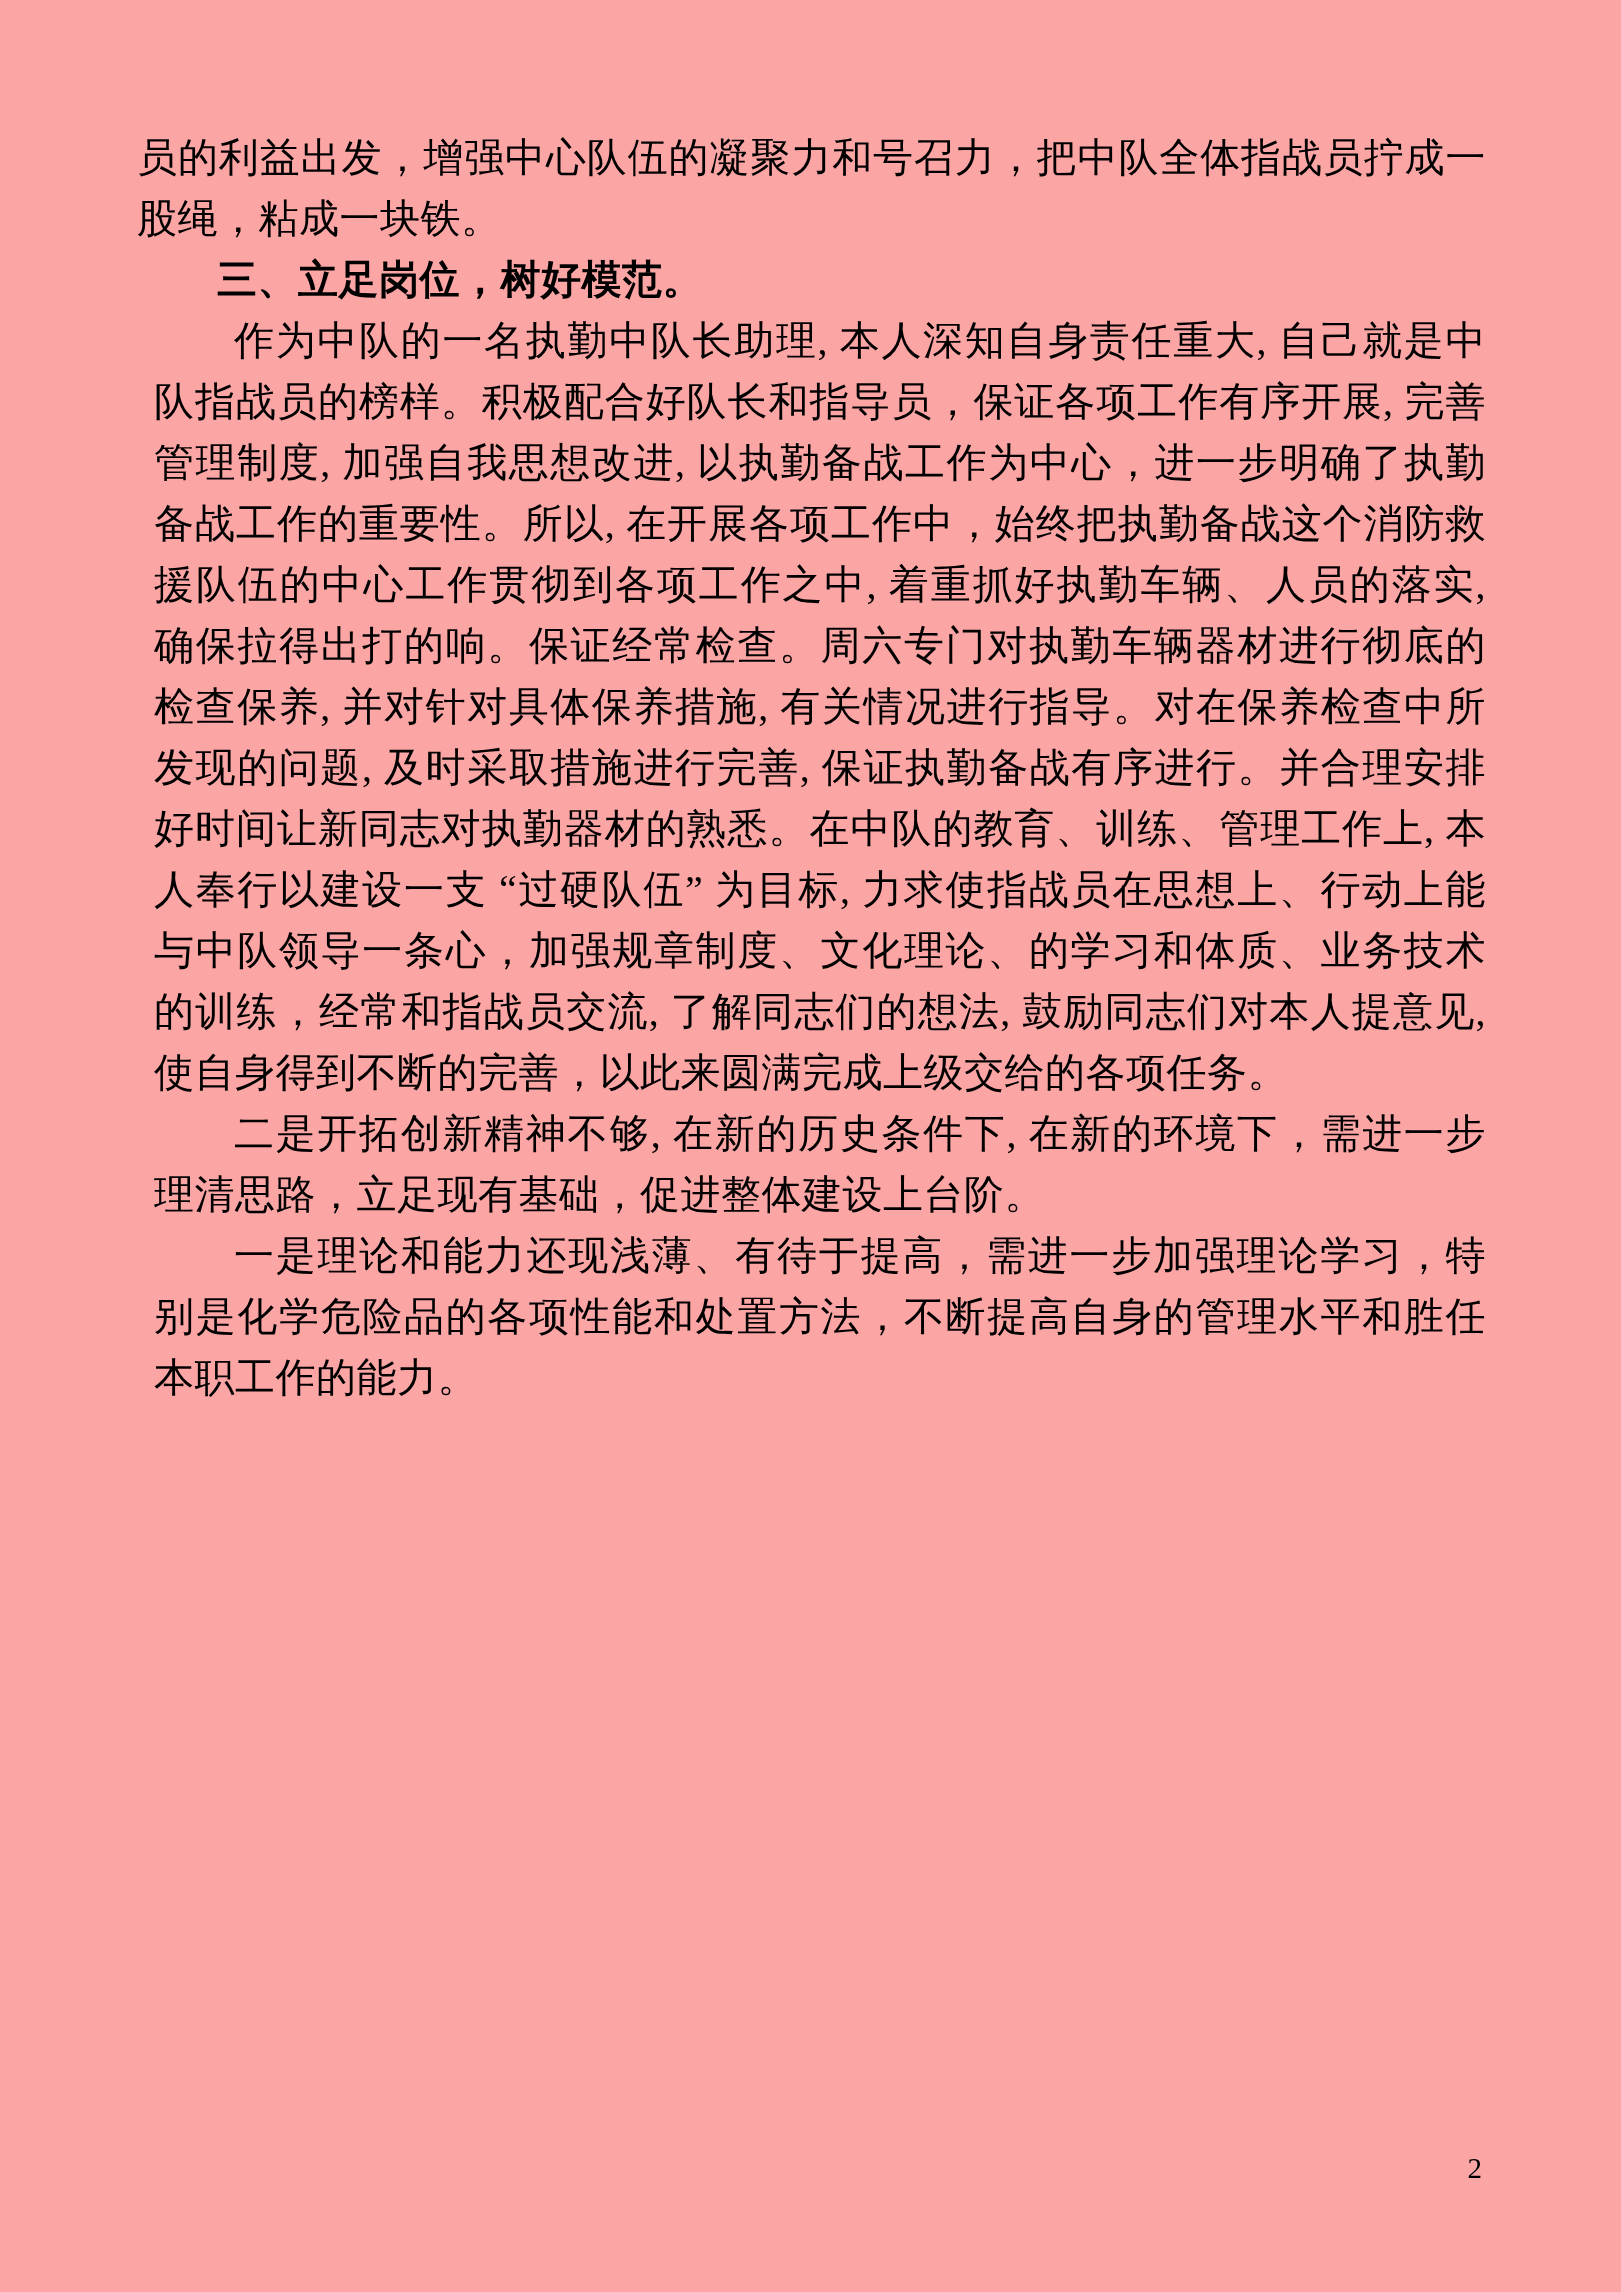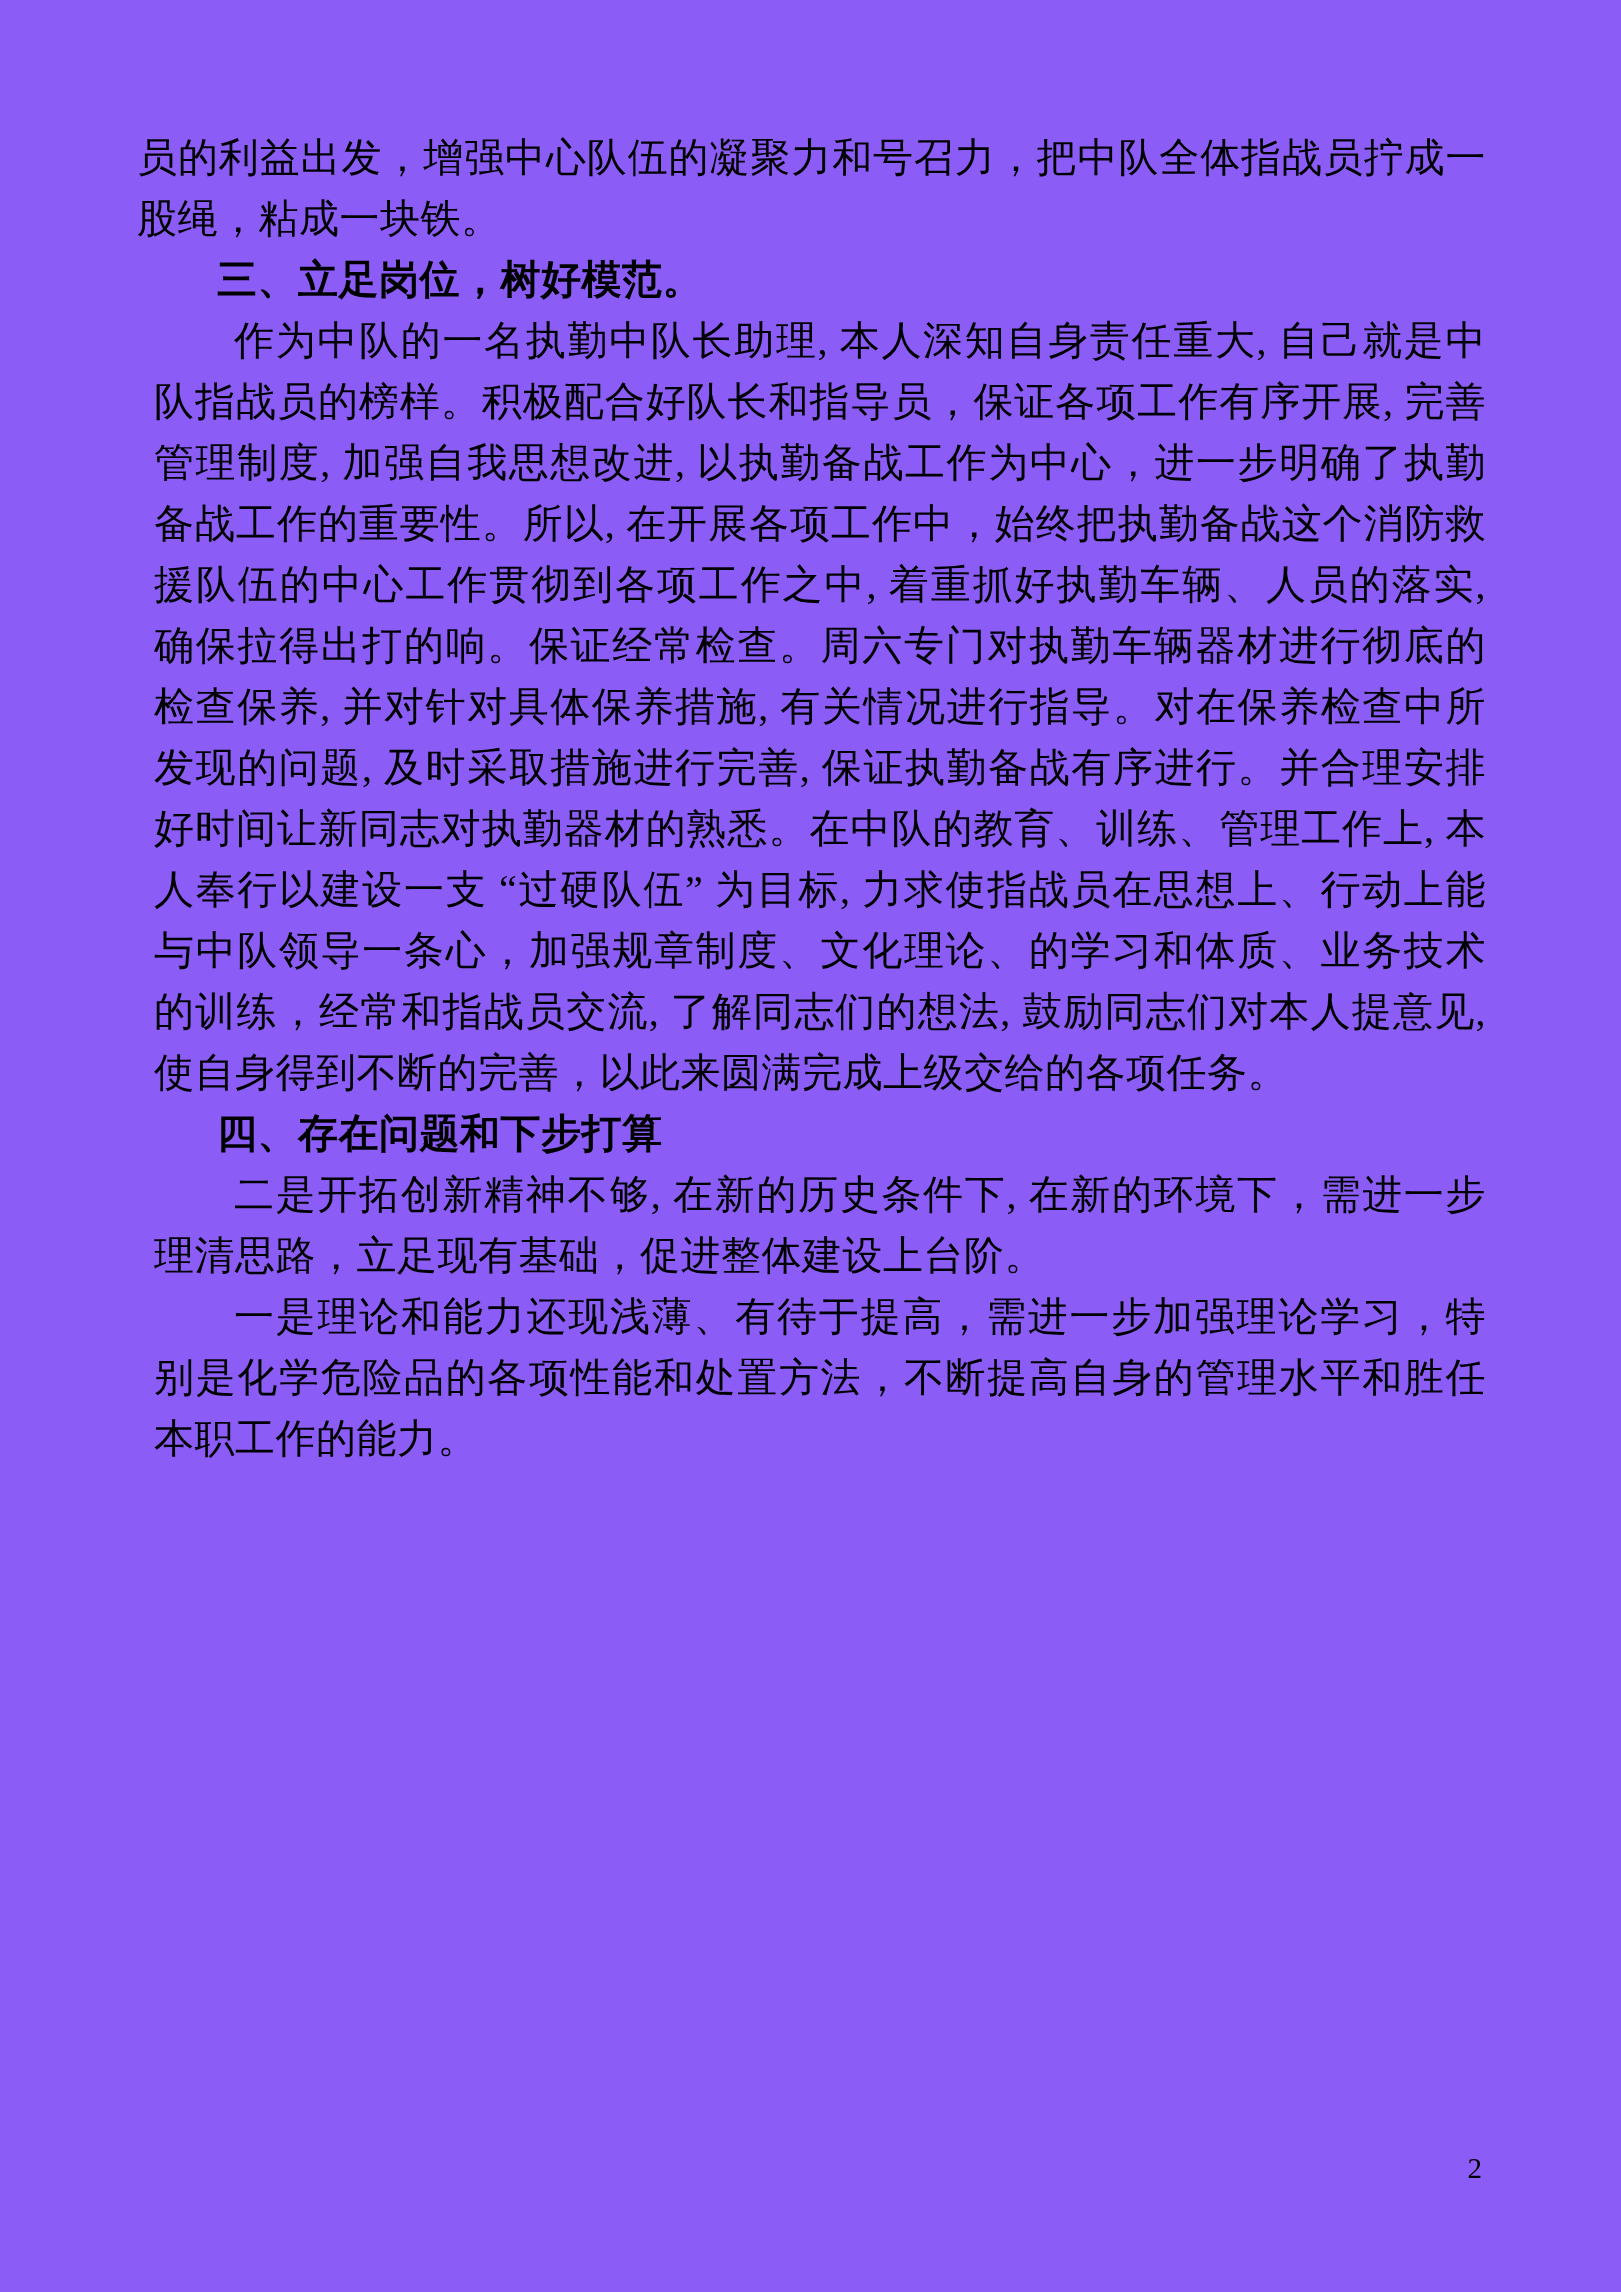--- a/index.html
+++ b/index.html
@@ -5,21 +5,21 @@
   html, body {
     margin: 0;
     padding: 0;
     background: #9a9a9a;
   }
   .page {
     position: relative;
     width: 1621px;
     height: 2293px;
     margin: 0 auto;
-    background: #8b5cf6;
+    background: #fca5a5;
     font-family: "Liberation Serif", "DejaVu Serif", serif;
     color: #000000;
     box-sizing: border-box;
     overflow: hidden;
   }
   .doc-body {
     position: absolute;
     top: 127px;
     left: 137px;
     right: 135px;
@@ -57,20 +57,19 @@
   }
 </style>
 </head>
 <body>
 
 <div class="page">
   <div class="doc-body">
     <p class="para-continuation">员的利益出发，增强中心队伍的凝聚力和号召力，把中队全体指战员拧成一股绳，粘成一块铁。</p>
     <p class="para-heading">三、立足岗位，树好模范。</p>
     <p class="para-body">作为中队的一名执勤中队长助理, 本人深知自身责任重大, 自己就是中队指战员的榜样。积极配合好队长和指导员，保证各项工作有序开展, 完善管理制度, 加强自我思想改进, 以执勤备战工作为中心，进一步明确了执勤备战工作的重要性。所以, 在开展各项工作中，始终把执勤备战这个消防救援队伍的中心工作贯彻到各项工作之中, 着重抓好执勤车辆、人员的落实, 确保拉得出打的响。保证经常检查。周六专门对执勤车辆器材进行彻底的检查保养, 并对针对具体保养措施, 有关情况进行指导。对在保养检查中所发现的问题, 及时采取措施进行完善, 保证执勤备战有序进行。并合理安排好时间让新同志对执勤器材的熟悉。在中队的教育、训练、管理工作上, 本人奉行以建设一支 “过硬队伍” 为目标, 力求使指战员在思想上、行动上能与中队领导一条心，加强规章制度、文化理论、的学习和体质、业务技术的训练，经常和指战员交流, 了解同志们的想法, 鼓励同志们对本人提意见, 使自身得到不断的完善，以此来圆满完成上级交给的各项任务。</p>
-    <p class="para-heading">四、存在问题和下步打算</p>
     <p class="para-body">二是开拓创新精神不够, 在新的历史条件下, 在新的环境下，需进一步理清思路，立足现有基础，促进整体建设上台阶。</p>
     <p class="para-body">一是理论和能力还现浅薄、有待于提高，需进一步加强理论学习，特别是化学危险品的各项性能和处置方法，不断提高自身的管理水平和胜任本职工作的能力。</p>
   </div>
 
   <div class="page-number">2</div>
 </div>
 
 
 </body></html>

